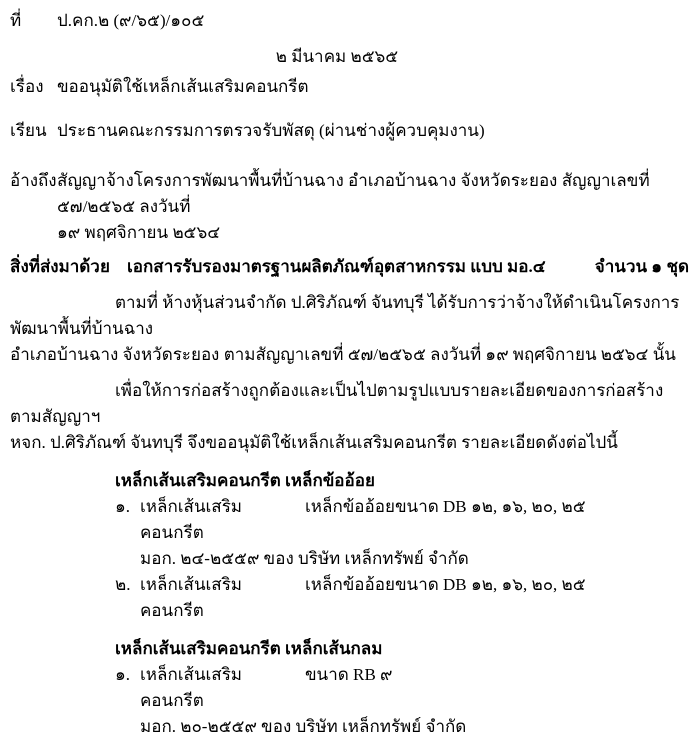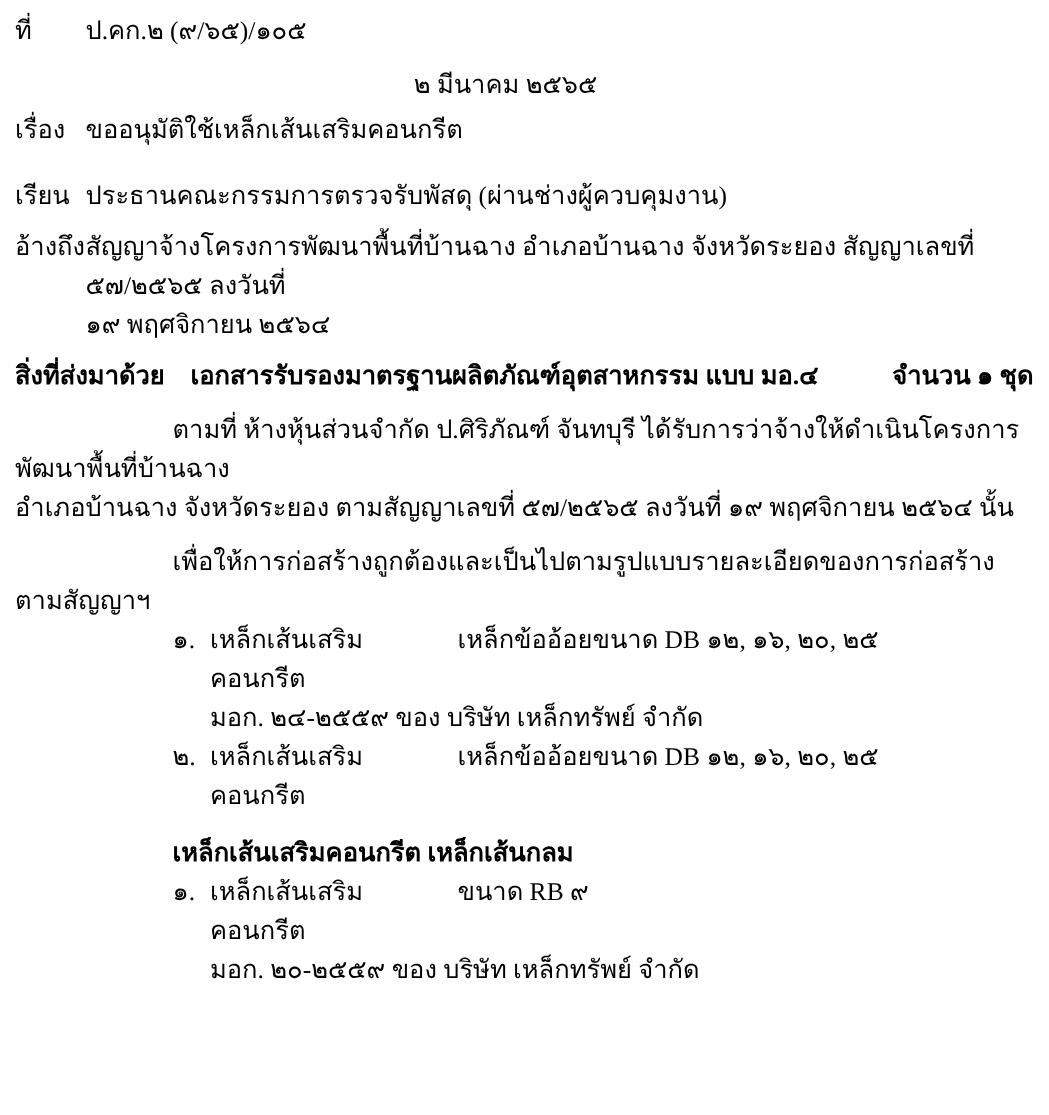--- a/index.html
+++ b/index.html
@@ -16,21 +16,21 @@
     line-height: 26px;
   }
   .row { display: flex; align-items: flex-start; }
   .label { flex: none; width: 47px; }
   .label-wide { flex: none; width: 117px; }
   .content { flex: 1; }
   .date-row { text-align: center; padding-right: 25px; margin-top: 10px; }
   .ref-row { margin-top: 2px; }
   .subject-row { margin-top: 4px; }
   .to-row { margin-top: 18px; }
-  .refer-row { margin-top: 8px; }
+  .refer-row { margin-top: 24px; }
   .attach-row { margin-top: 8px; font-weight: bold; }
   .attach-count { flex: none; text-align: right; }
   .para { margin-top: 10px; }
   .para .indent { text-indent: 105px; }
   .section-heading {
     margin-left: 105px;
     margin-top: 12px;
     font-weight: bold;
   }
   .item-line1 { display: flex; margin-left: 105px; }
@@ -83,22 +83,24 @@
     <span class="attach-count">จำนวน ๑ ชุด</span>
   </div>
 
   <div class="para">
     <div class="indent">ตามที่ ห้างหุ้นส่วนจำกัด ป.ศิริภัณฑ์ จันทบุรี ได้รับการว่าจ้างให้ดำเนินโครงการพัฒนาพื้นที่บ้านฉาง</div>
     <div>อำเภอบ้านฉาง จังหวัดระยอง ตามสัญญาเลขที่ ๕๗/๒๕๖๕ ลงวันที่ ๑๙ พฤศจิกายน ๒๕๖๔ นั้น</div>
   </div>
 
   <div class="para">
     <div class="indent">เพื่อให้การก่อสร้างถูกต้องและเป็นไปตามรูปแบบรายละเอียดของการก่อสร้างตามสัญญาฯ</div>
+    <div>หจก. ป.ศิริภัณฑ์ จันทบุรี จึงขออนุมัติใช้เหล็กเส้นเสริมคอนกรีต รายละเอียดดังต่อไปนี้</div>
   </div>
 
+  <div class="section-heading">เหล็กเส้นเสริมคอนกรีต เหล็กข้ออ้อย</div>
 
   <div class="item-line1">
     <span class="item-no">๑.</span>
     <span class="item-name">เหล็กเส้นเสริมคอนกรีต</span>
     <span class="item-type">เหล็กข้ออ้อย</span>
     <span class="item-size">ขนาด DB ๑๒, ๑๖, ๒๐, ๒๕</span>
   </div>
   <div class="item-line2">
     <span>มอก. ๒๔-๒๕๕๙ ของ บริษัท เหล็กทรัพย์ จำกัด</span><span class="misspell"></span><span></span>
   </div>

